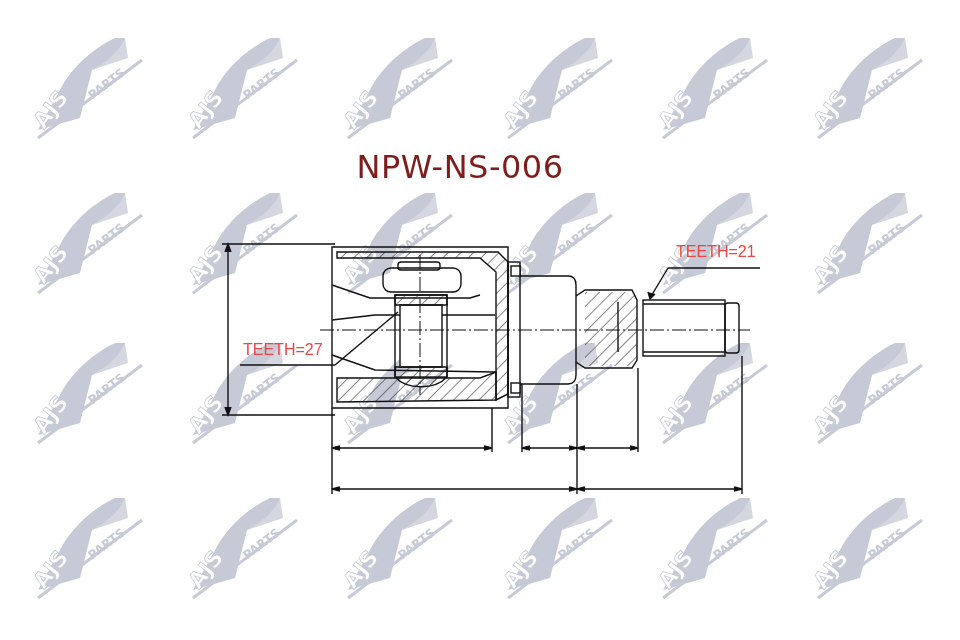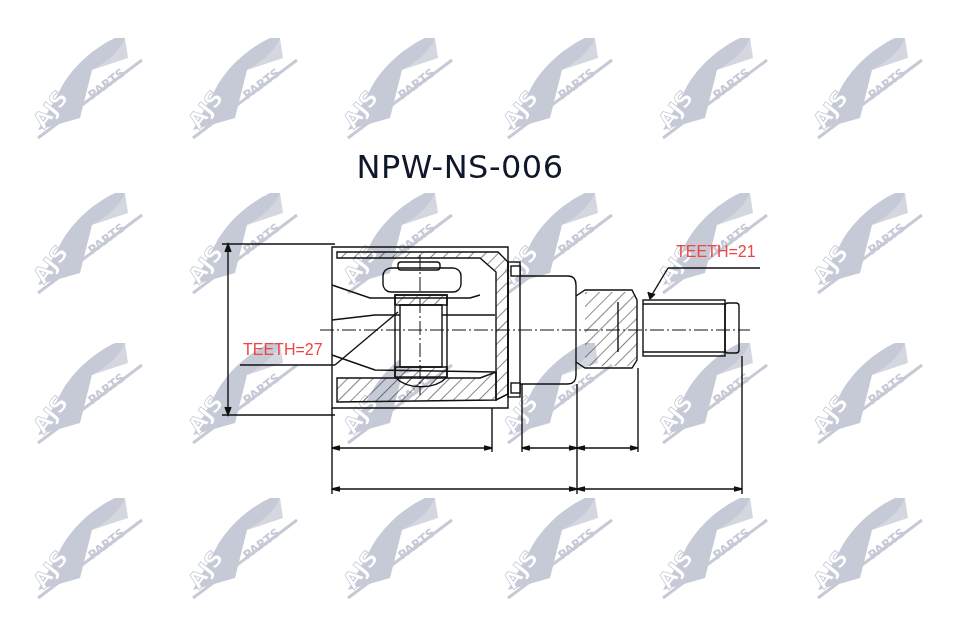--- a/index.html
+++ b/index.html
@@ -1,19 +1,19 @@
 <!DOCTYPE html>
 <html><head>
 <meta charset="utf-8">
 <style>
   html, body { margin: 0; padding: 0; background: #ffffff; }
   body { width: 960px; height: 640px; position: relative; overflow: hidden; font-family: "Liberation Sans", sans-serif; }
   .watermarks { position: absolute; left: 0; top: 0; width: 960px; height: 640px; }
   .wm { position: absolute; width: 120px; height: 110px; }
-  .title { position: absolute; left: 0; top: 148px; width: 920px; text-align: center; font-family: "DejaVu Sans", sans-serif; font-size: 32px; color: #0f172a; letter-spacing: 0.5px; }
+  .title { position: absolute; left: 0; top: 148px; width: 920px; text-align: center; font-family: "DejaVu Sans", sans-serif; font-size: 32px; color: #7f1d1d; letter-spacing: 0.5px; }
   .drawing { position: absolute; left: 0; top: 0; }
   .label { position: absolute; font-family: Liberation Sans, sans-serif; font-size: 16px; color: #ef4444; }
 </style>
 </head>
 <body>
 
 <div class="watermarks" id="wm-layer">
     <div class="wm" style="left: 30px; top: 30px;"><svg width="120" height="110" viewBox="0 0 120 110">
         <path d="M8,100 L30,60 C40,40 60,20 85,8 L95,8 C90,20 80,30 62,40 L50,88 Z" fill="#c5cad6"></path>
         <path d="M62,40 L95,8 L98,28 Z" fill="#c5cad6" opacity="0.75"></path>

